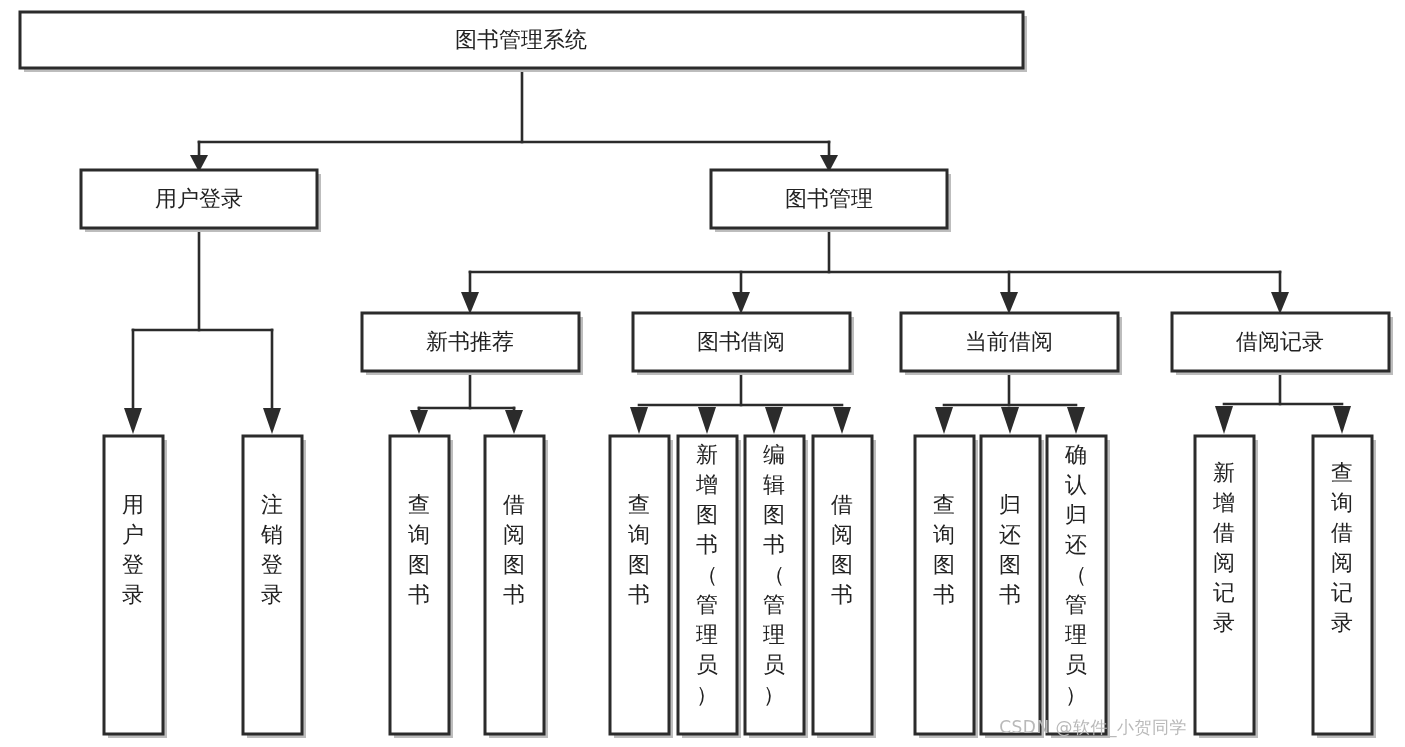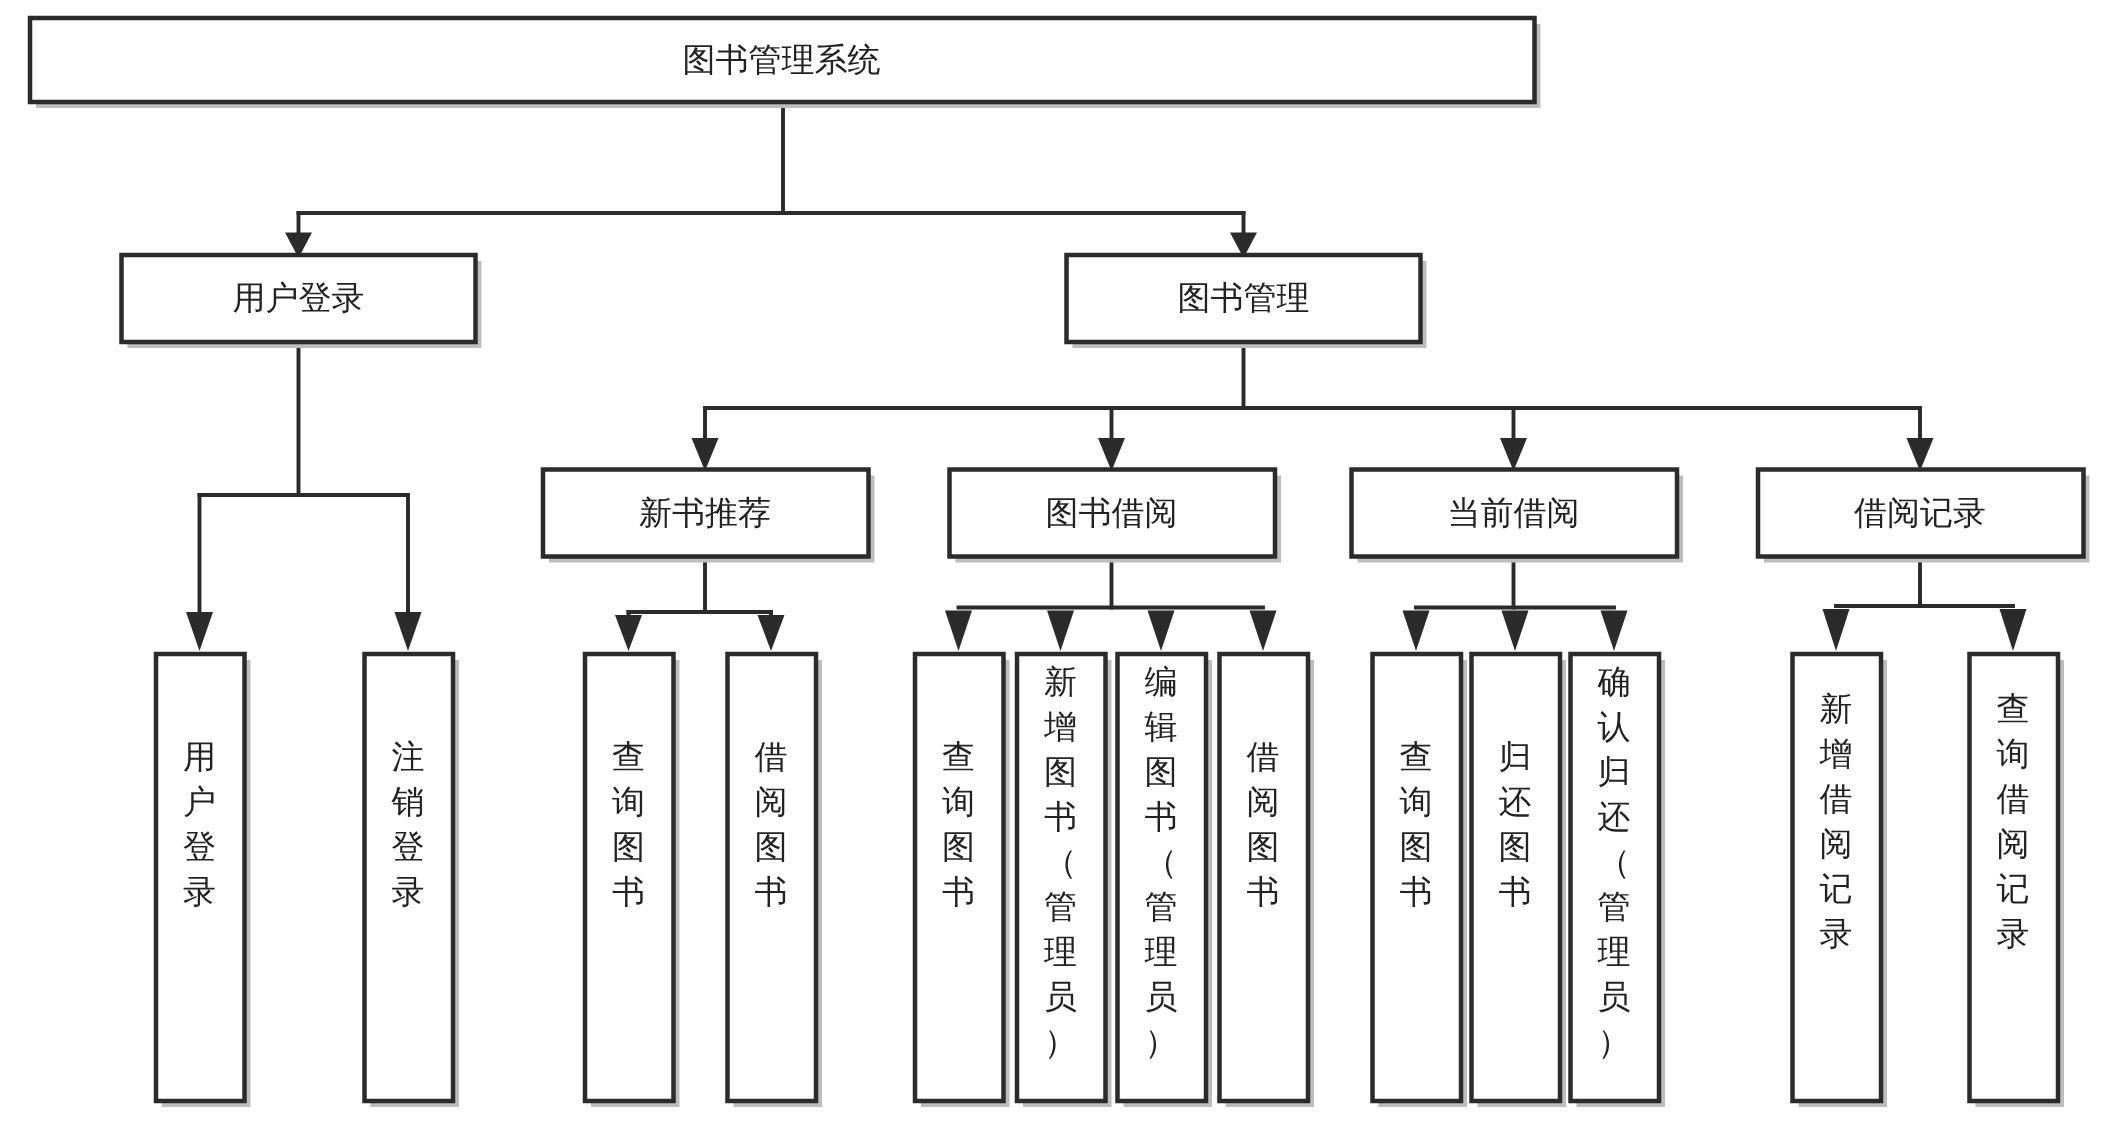--- a/index.html
+++ b/index.html
@@ -247,14 +247,15 @@
       <text class="node-label-v" x="1224" y="480"><tspan x="1224" y="480">新</tspan><tspan x="1224" y="510">增</tspan><tspan x="1224" y="540">借</tspan><tspan x="1224" y="570">阅</tspan><tspan x="1224" y="600">记</tspan><tspan x="1224" y="630">录</tspan></text>
     </g>
     <g>
       <rect class="node-shadow" x="1317" y="440" width="59" height="298"></rect>
       <rect class="node-box" x="1313" y="436" width="59" height="298"></rect>
       <text class="node-label-v" x="1342" y="480"><tspan x="1342" y="480">查</tspan><tspan x="1342" y="510">询</tspan><tspan x="1342" y="540">借</tspan><tspan x="1342" y="570">阅</tspan><tspan x="1342" y="600">记</tspan><tspan x="1342" y="630">录</tspan></text>
     </g>
 
   </svg>
 
+  <div class="watermark">CSDN @软件_小贺同学</div>
 
 </div>
 
 </body></html>

